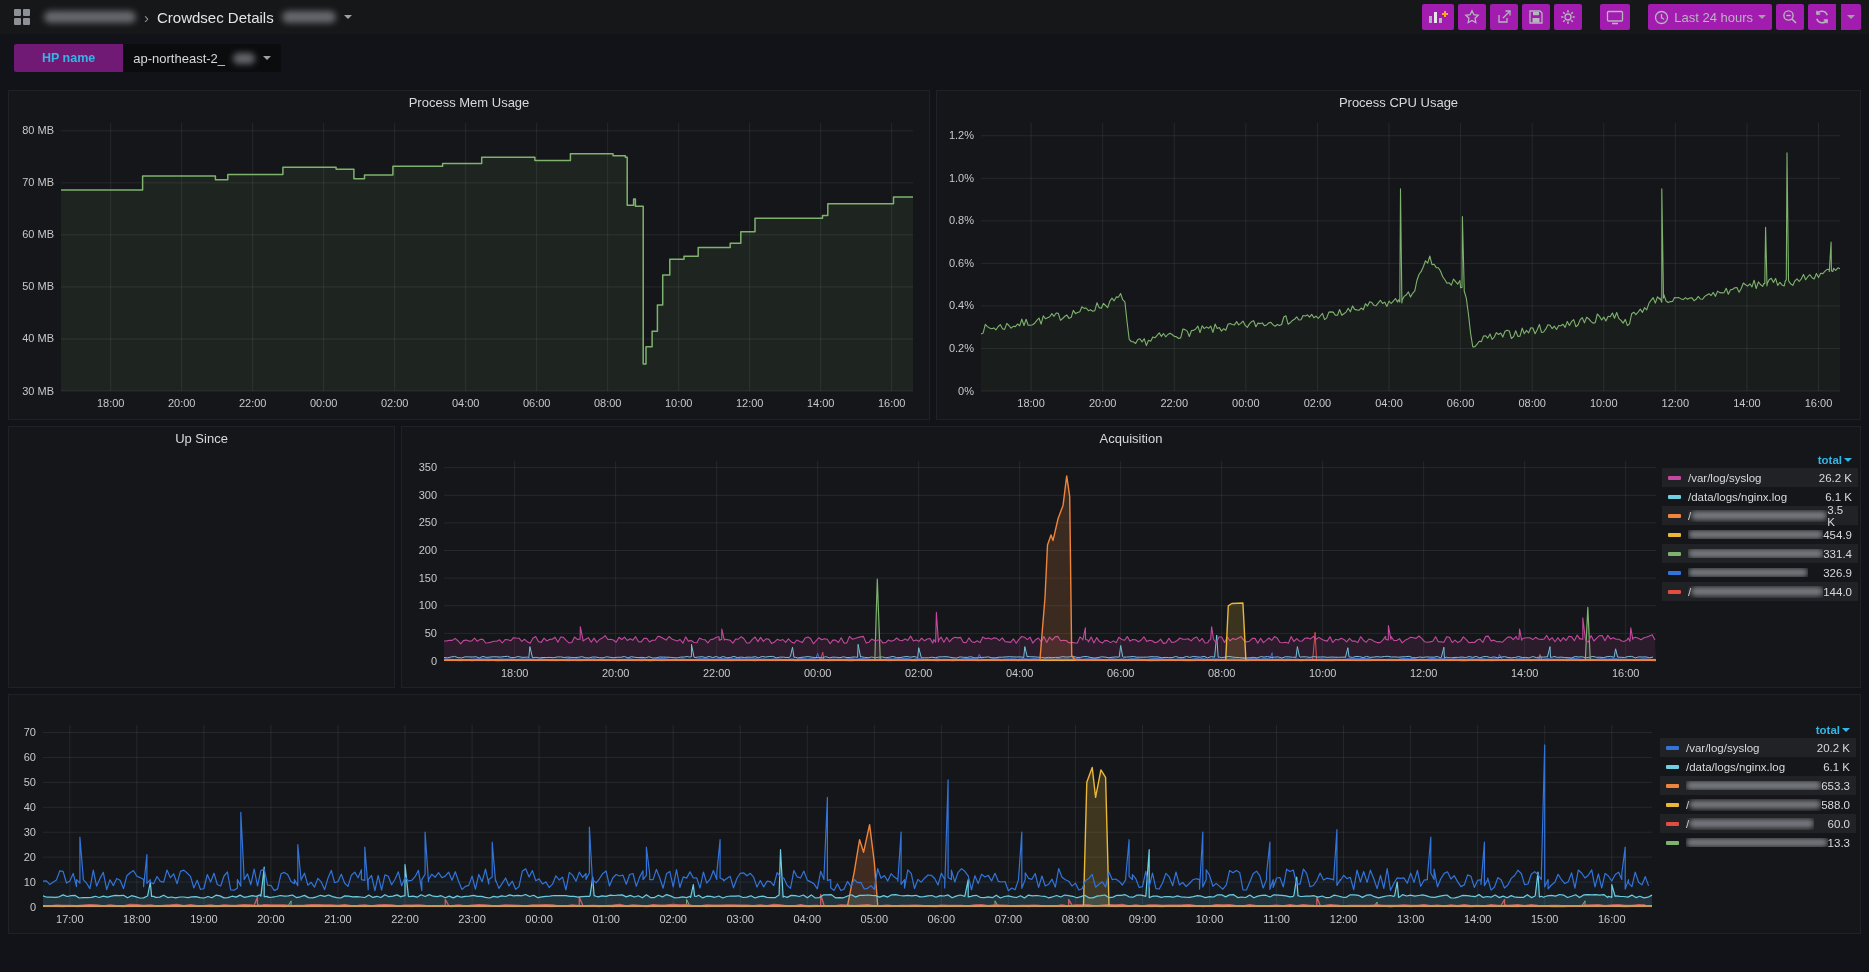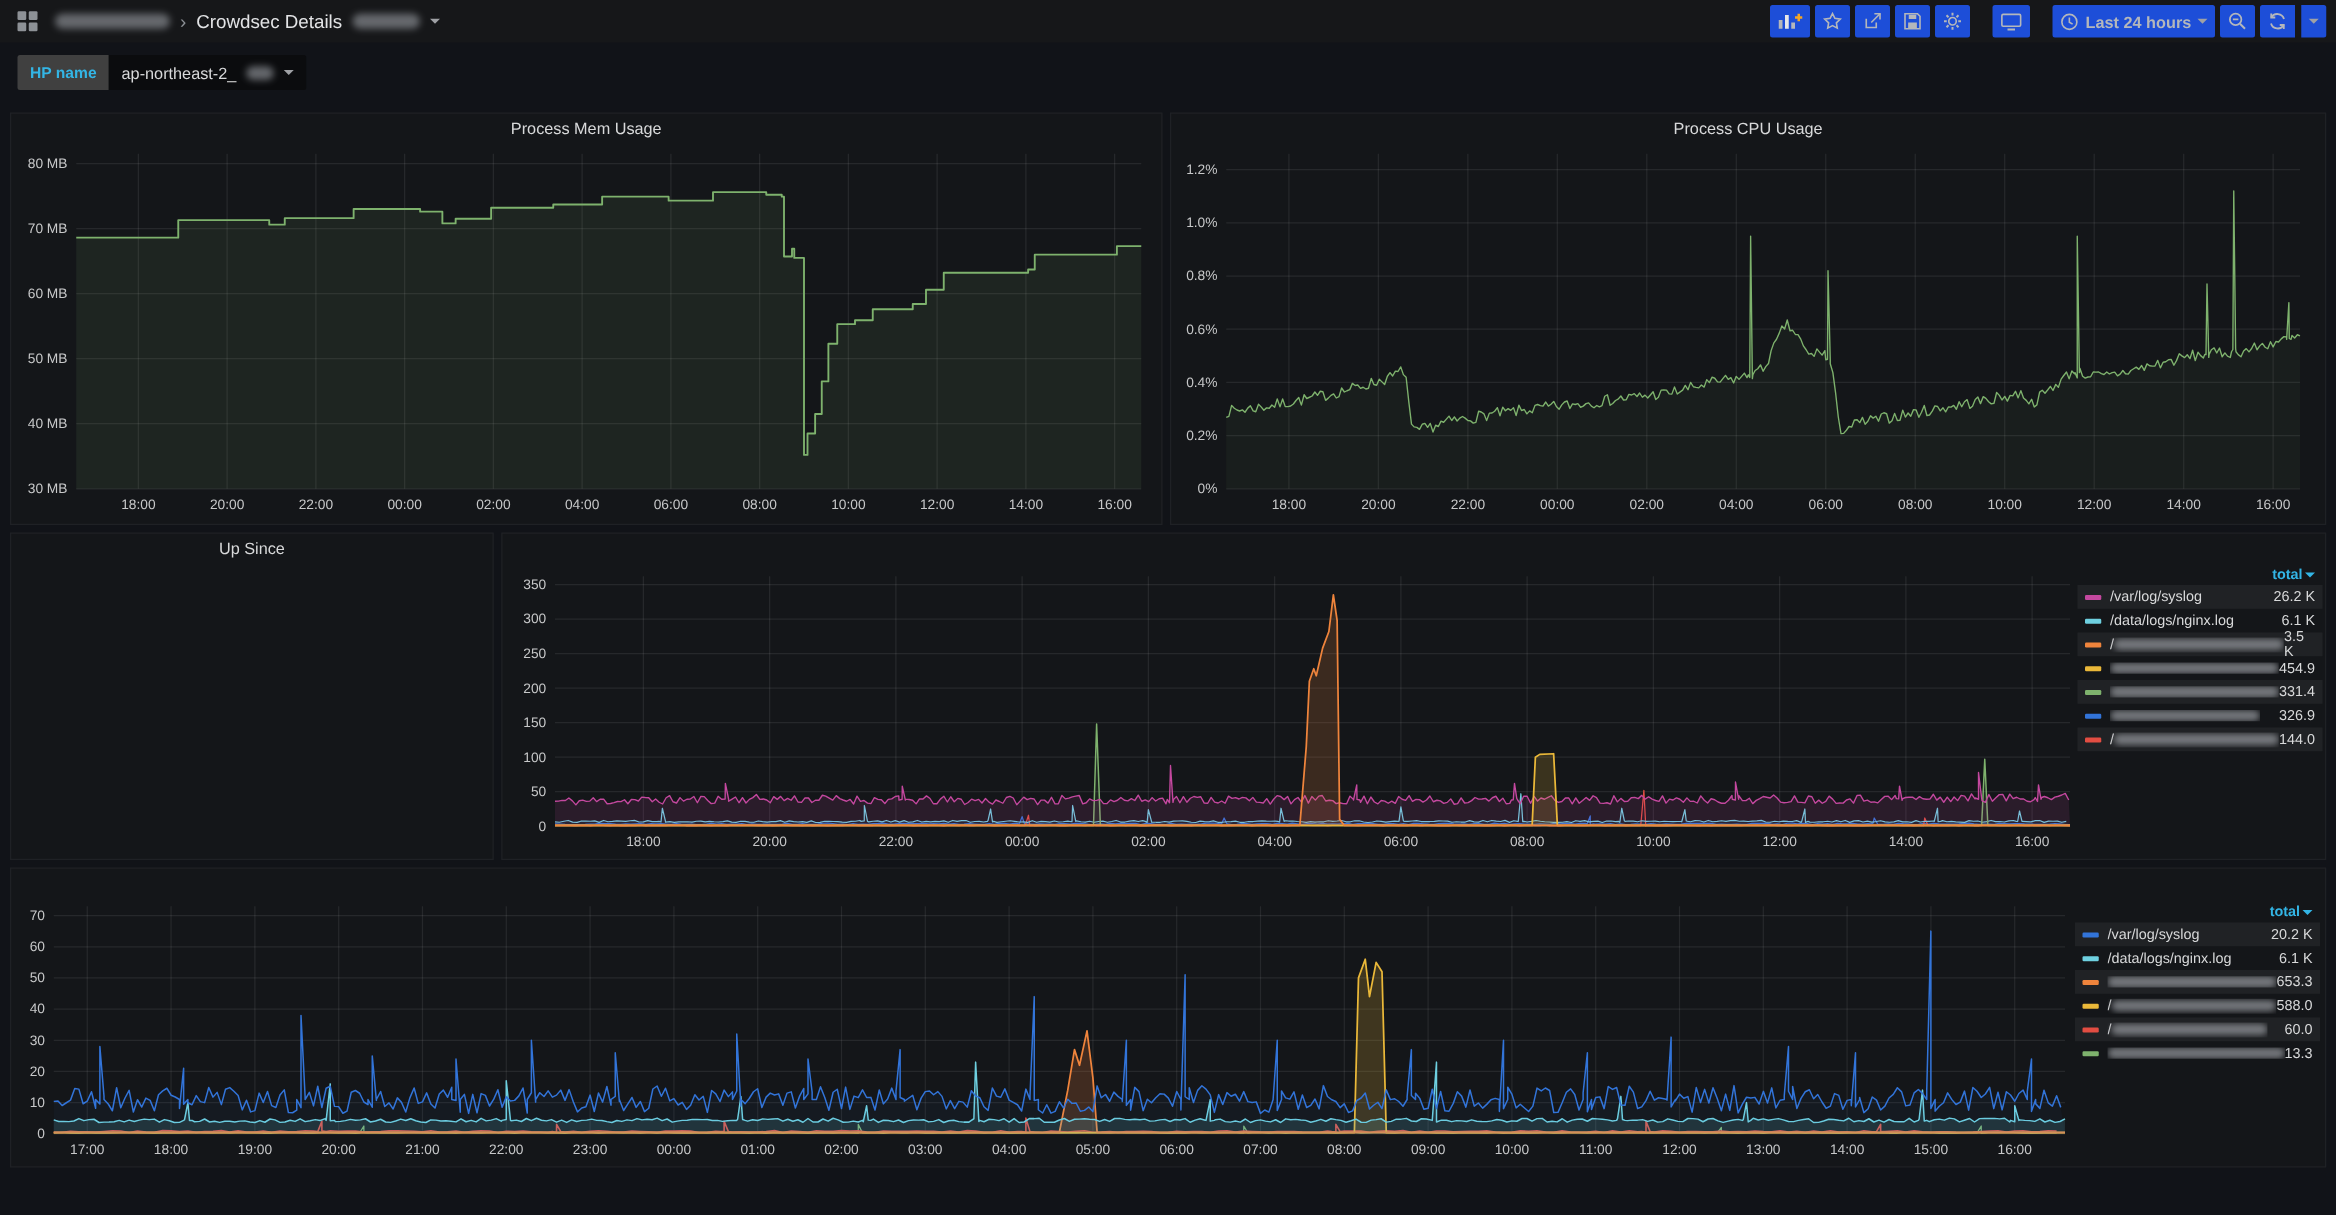--- a/index.html
+++ b/index.html
@@ -14,32 +14,32 @@
   .grid-icon { display:grid; grid-template-columns:7px 7px; grid-template-rows:7px 7px;
                gap:2px; margin:0 6px 0 6px; }
   .grid-icon span { background:#8d9196; border-radius:1px; }
   .blur-blob { display:inline-block; background:#74777c; border-radius:6px;
                filter:blur(3px); opacity:.85; }
   .crumb-sep { color:#8d9196; font-size:15px; }
   .crumb-title { font-size:15px; color:#e3e4e6; }
   .caret { display:inline-block; width:0; height:0; border-left:4px solid transparent;
            border-right:4px solid transparent; border-top:4px solid #9fa1a5; }
   .nav-actions { margin-left:auto; display:flex; align-items:center; gap:4px; }
-  .nav-btn { height:26px; min-width:28px; padding:0 6px; background:#1d4ed8;
+  .nav-btn { height:26px; min-width:28px; padding:0 6px; background:#a21caf;
              border-radius:2px; display:flex; align-items:center; justify-content:center;
-             gap:5px; color:#b4b7bb; font-size:13px; cursor:pointer;font-weight:bold; }
+             gap:5px; color:#b4b7bb; font-size:13px; cursor:pointer; }
   .nav-btn svg { display:block; }
   .nav-gap { width:10px; }
   .nav-btn.joined-l { border-top-right-radius:0; border-bottom-right-radius:0; }
   .nav-btn.joined-r { border-top-left-radius:0; border-bottom-left-radius:0; margin-left:1px; min-width:20px; }
 
   
   .varbar { position:absolute; left:14px; top:44px; height:28px; display:flex; }
-  .var-label { background:#404040; color:#33b5e5; font-size:12.5px; font-weight:700;
-               display:flex; align-items:center; padding:0 10px;
+  .var-label { background:#701a75; color:#33b5e5; font-size:12.5px; font-weight:700;
+               display:flex; align-items:center; padding:0 28px;
                border-radius:2px 0 0 2px; }
   .var-value { background:#0b0c0e; color:#d8d9da; font-size:13px; display:flex;
                align-items:center; gap:8px; padding:0 10px; border-radius:0 2px 2px 0;
                cursor:pointer; }
 
   
   .panel { position:absolute; background:#141619; border:1px solid #1f2125; }
   .panel-title { height:22px; display:flex; align-items:center; justify-content:center;
                  font-size:13px; font-weight:500; color:#d8d9da; cursor:pointer; }
   .chart { position:absolute; }
@@ -255,20 +255,21 @@
           <path d="M40.0 218.9L42.1 218.1L44.3 209.3L46.4 211.6L48.6 213.0L50.7 213.8L52.9 212.9L55.0 214.8L57.2 211.5L59.3 209.6L61.5 213.7L63.6 214.4L65.8 208.4L67.9 210.5L70.1 213.2L72.2 211.3L74.4 211.6L76.5 209.0L78.7 210.8L80.8 204.1L83.0 210.5L85.1 204.2L87.2 210.3L89.4 210.3L91.5 209.8L93.7 208.2L95.8 205.4L98.0 203.0L100.1 209.1L102.3 200.8L104.4 203.8L106.6 202.8L108.7 201.8L110.9 198.6L113.0 201.3L115.2 198.0L117.3 198.4L119.5 205.3L121.6 203.5L123.8 201.3L125.9 200.1L128.0 203.4L130.2 202.3L132.3 195.4L134.5 198.6L136.6 197.6L138.8 196.7L140.9 191.7L143.1 193.4L145.2 193.0L147.4 195.7L149.5 194.8L151.7 196.2L153.8 195.6L156.0 187.7L158.1 192.6L160.3 193.2L162.4 188.4L164.6 190.5L166.7 192.6L168.9 186.0L171.0 183.1L173.1 185.8L175.3 181.9L177.4 182.2L179.6 178.5L181.7 184.7L183.9 186.8L186.0 206.1L188.2 224.3L190.3 226.5L192.5 226.9L194.6 228.5L196.8 224.4L198.9 223.7L201.1 226.9L203.2 223.7L205.4 230.6L207.5 225.2L209.7 226.2L211.8 221.9L213.9 222.8L216.1 220.3L218.2 217.9L220.4 221.4L222.5 218.5L224.7 221.8L226.8 219.5L229.0 218.2L231.1 219.5L233.3 221.4L235.4 221.7L237.6 223.5L239.7 222.9L241.9 214.0L244.0 214.6L246.2 216.1L248.3 221.5L250.5 215.5L252.6 215.4L254.7 214.0L256.9 211.1L259.0 217.6L261.2 210.7L263.3 213.6L265.5 211.9L267.6 213.3L269.8 211.1L271.9 217.4L274.1 209.1L276.2 213.4L278.4 212.6L280.5 216.1L282.7 213.7L284.8 215.2L287.0 209.3L289.1 208.6L291.3 209.5L293.4 209.9L295.6 206.6L297.7 209.9L299.8 208.4L302.0 206.1L304.1 210.2L306.3 212.4L308.4 208.9L310.6 206.6L312.7 205.8L314.9 211.8L317.0 208.1L319.2 208.6L321.3 207.9L323.5 210.8L325.6 209.9L327.8 207.9L329.9 207.3L332.1 209.9L334.2 211.2L336.4 209.4L338.5 210.5L340.6 209.5L342.8 202.0L344.9 200.8L347.1 209.2L349.2 207.8L351.4 205.4L353.5 204.3L355.7 201.8L357.8 205.0L360.0 204.8L362.1 200.5L364.3 201.0L366.4 199.9L368.6 202.2L370.7 199.4L372.9 202.8L375.0 201.1L377.2 203.4L379.3 201.0L381.5 198.4L383.6 204.6L385.7 202.8L387.9 197.1L390.0 196.9L392.2 197.1L394.3 200.1L396.5 200.3L398.6 194.5L400.8 200.2L402.9 198.7L405.1 197.1L407.2 193.3L409.4 196.8L411.5 190.9L413.7 194.4L415.8 194.9L418.0 195.3L420.1 193.0L422.3 194.7L424.4 188.7L426.5 191.1L428.7 186.7L430.8 187.6L433.0 190.5L435.1 190.7L437.3 187.9L439.4 185.3L441.6 188.5L443.7 187.1L445.9 191.4L448.0 186.1L450.2 188.5L452.3 186.1L454.5 183.5L456.6 187.1L457.7 184.8L458.8 187.0L459.5 73.9L460.9 187.9L461.3 184.8L463.1 181.4L465.2 180.0L467.4 176.9L469.5 182.0L471.6 178.3L473.8 175.8L475.9 165.5L478.1 159.3L480.2 156.4L482.4 151.5L484.5 145.8L486.7 148.2L488.8 141.0L491.0 149.6L493.1 149.2L495.3 152.6L497.4 152.7L499.6 156.3L501.7 161.7L503.9 164.8L506.0 168.3L508.2 167.8L510.3 170.1L512.5 164.1L514.6 166.7L516.7 169.1L518.9 165.5L519.6 172.8L521.0 172.4L521.4 101.6L523.2 172.8L523.2 176.0L525.3 183.1L527.5 199.5L529.6 218.4L531.8 231.9L533.9 231.7L536.1 229.2L538.2 226.2L540.4 226.6L542.5 221.0L544.7 220.8L546.8 223.1L549.0 218.9L551.1 224.4L553.3 222.0L555.4 217.6L557.5 219.5L559.7 218.0L561.8 222.0L564.0 216.2L566.1 215.2L568.3 216.0L570.4 223.5L572.6 221.6L574.7 215.7L576.9 221.4L579.0 221.2L581.2 213.1L583.3 218.7L585.5 215.4L587.6 218.0L589.8 212.7L591.9 213.0L594.1 218.8L596.2 214.8L598.4 209.4L600.5 217.4L602.6 217.0L604.8 213.9L606.9 209.7L609.1 210.2L611.2 213.7L613.4 211.2L615.5 214.5L617.7 210.6L619.8 210.7L622.0 209.3L624.1 212.4L626.3 206.4L628.4 210.4L630.6 206.4L632.7 204.7L634.9 211.7L637.0 210.0L639.2 204.6L641.3 202.6L643.4 207.9L645.6 202.3L647.7 203.7L649.9 206.4L652.0 208.1L654.2 207.6L656.3 199.0L658.5 201.3L660.6 205.0L662.8 202.1L664.9 205.9L667.1 201.3L669.2 201.7L671.4 198.0L673.5 203.3L675.7 197.5L677.8 203.4L680.0 205.3L682.1 208.1L684.3 204.4L686.4 210.6L688.5 208.9L690.7 198.7L692.8 197.2L695.0 199.6L697.1 197.0L699.3 194.1L701.4 197.4L703.6 192.5L705.7 194.9L707.9 188.3L710.0 185.4L712.2 182.6L714.3 188.1L716.5 181.8L718.6 184.0L719.0 183.1L720.8 187.3L720.8 73.9L722.5 183.1L722.9 179.6L725.1 186.0L727.2 187.5L729.3 186.6L731.5 186.4L733.6 182.6L735.8 182.7L737.9 182.6L740.1 183.9L742.2 184.6L744.4 182.6L746.5 184.2L748.7 183.1L750.8 182.7L753.0 185.7L755.1 184.3L757.3 181.4L759.4 184.0L761.6 184.3L763.7 181.4L765.9 180.0L768.0 178.7L770.1 180.5L772.3 177.4L774.4 181.3L776.6 176.1L778.7 177.6L780.9 177.9L783.0 177.8L785.2 173.3L787.3 179.3L789.5 174.8L791.6 174.4L793.8 172.8L795.9 172.5L798.1 177.2L800.2 173.5L802.4 168.0L804.5 169.7L806.7 171.1L808.8 168.8L811.0 171.9L813.1 165.2L815.2 173.5L817.4 166.8L819.5 169.5L821.7 171.4L822.8 168.5L823.8 168.7L824.6 112.2L826.0 170.9L826.3 168.5L828.1 164.8L830.3 163.3L832.4 167.4L834.6 163.4L836.7 170.4L838.9 167.3L841.0 169.9L843.2 171.0L844.2 166.4L845.3 164.6L846.0 37.8L847.5 163.8L847.8 166.4L849.6 168.7L851.8 170.4L853.9 165.8L856.0 163.9L858.2 166.5L860.3 163.8L862.5 159.4L864.6 164.8L866.8 161.7L868.9 159.7L871.1 162.8L873.2 164.0L875.4 158.4L877.5 162.6L879.7 158.2L881.8 158.6L884.0 156.1L886.1 154.3L888.3 154.6L888.3 156.5L890.1 127.1L890.4 155.8L891.8 156.5L892.6 153.4L894.7 155.4L896.9 152.8L899.0 153.7" fill="none" stroke="#7EB26D" stroke-width="1.1" stroke-linejoin="round"></path>
         </svg>
       </div>
   </div>
 
   <div class="panel" style="left:8px;top:426px;width:387px;height:262px">
     <div class="panel-title">Up Since</div>
   </div>
 
   <div class="panel" style="left:401px;top:426px;width:1460px;height:262px">
+    <div class="panel-title">Acquisition</div>
     <div class="chart" style="left:8px;top:26px;width:1254px;height:232px">
         <svg width="1254" height="232">
           <line x1="34" x2="1246" y1="208" y2="208" stroke="rgba(255,255,255,0.08)" stroke-width="1"></line>
           <text x="27" y="211.5" text-anchor="end" font-size="11" fill="#c7c8c9">0</text>
           <line x1="34" x2="1246" y1="180.3756906077348" y2="180.3756906077348" stroke="rgba(255,255,255,0.08)" stroke-width="1"></line>
           <text x="27" y="183.8756906077348" text-anchor="end" font-size="11" fill="#c7c8c9">50</text>
           <line x1="34" x2="1246" y1="152.75138121546962" y2="152.75138121546962" stroke="rgba(255,255,255,0.08)" stroke-width="1"></line>
           <text x="27" y="156.25138121546962" text-anchor="end" font-size="11" fill="#c7c8c9">100</text>
           <line x1="34" x2="1246" y1="125.12707182320442" y2="125.12707182320442" stroke="rgba(255,255,255,0.08)" stroke-width="1"></line>
           <text x="27" y="128.6270718232044" text-anchor="end" font-size="11" fill="#c7c8c9">150</text>

